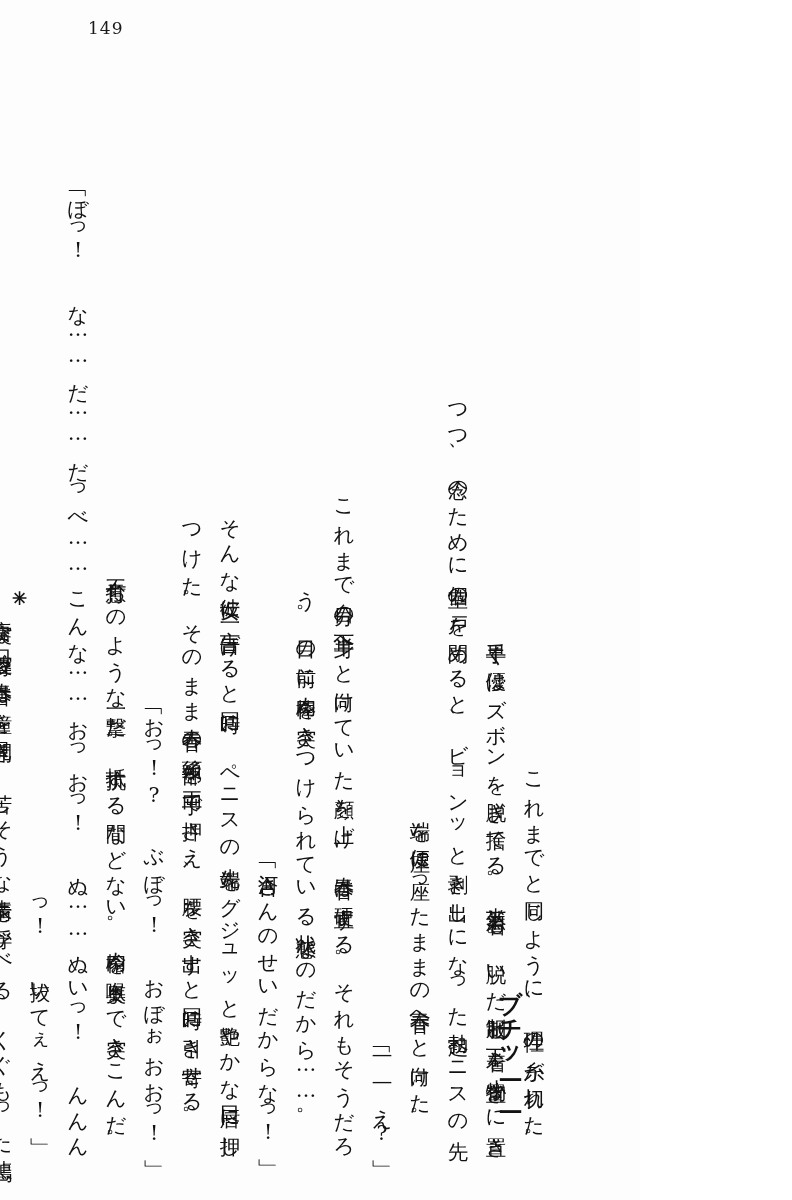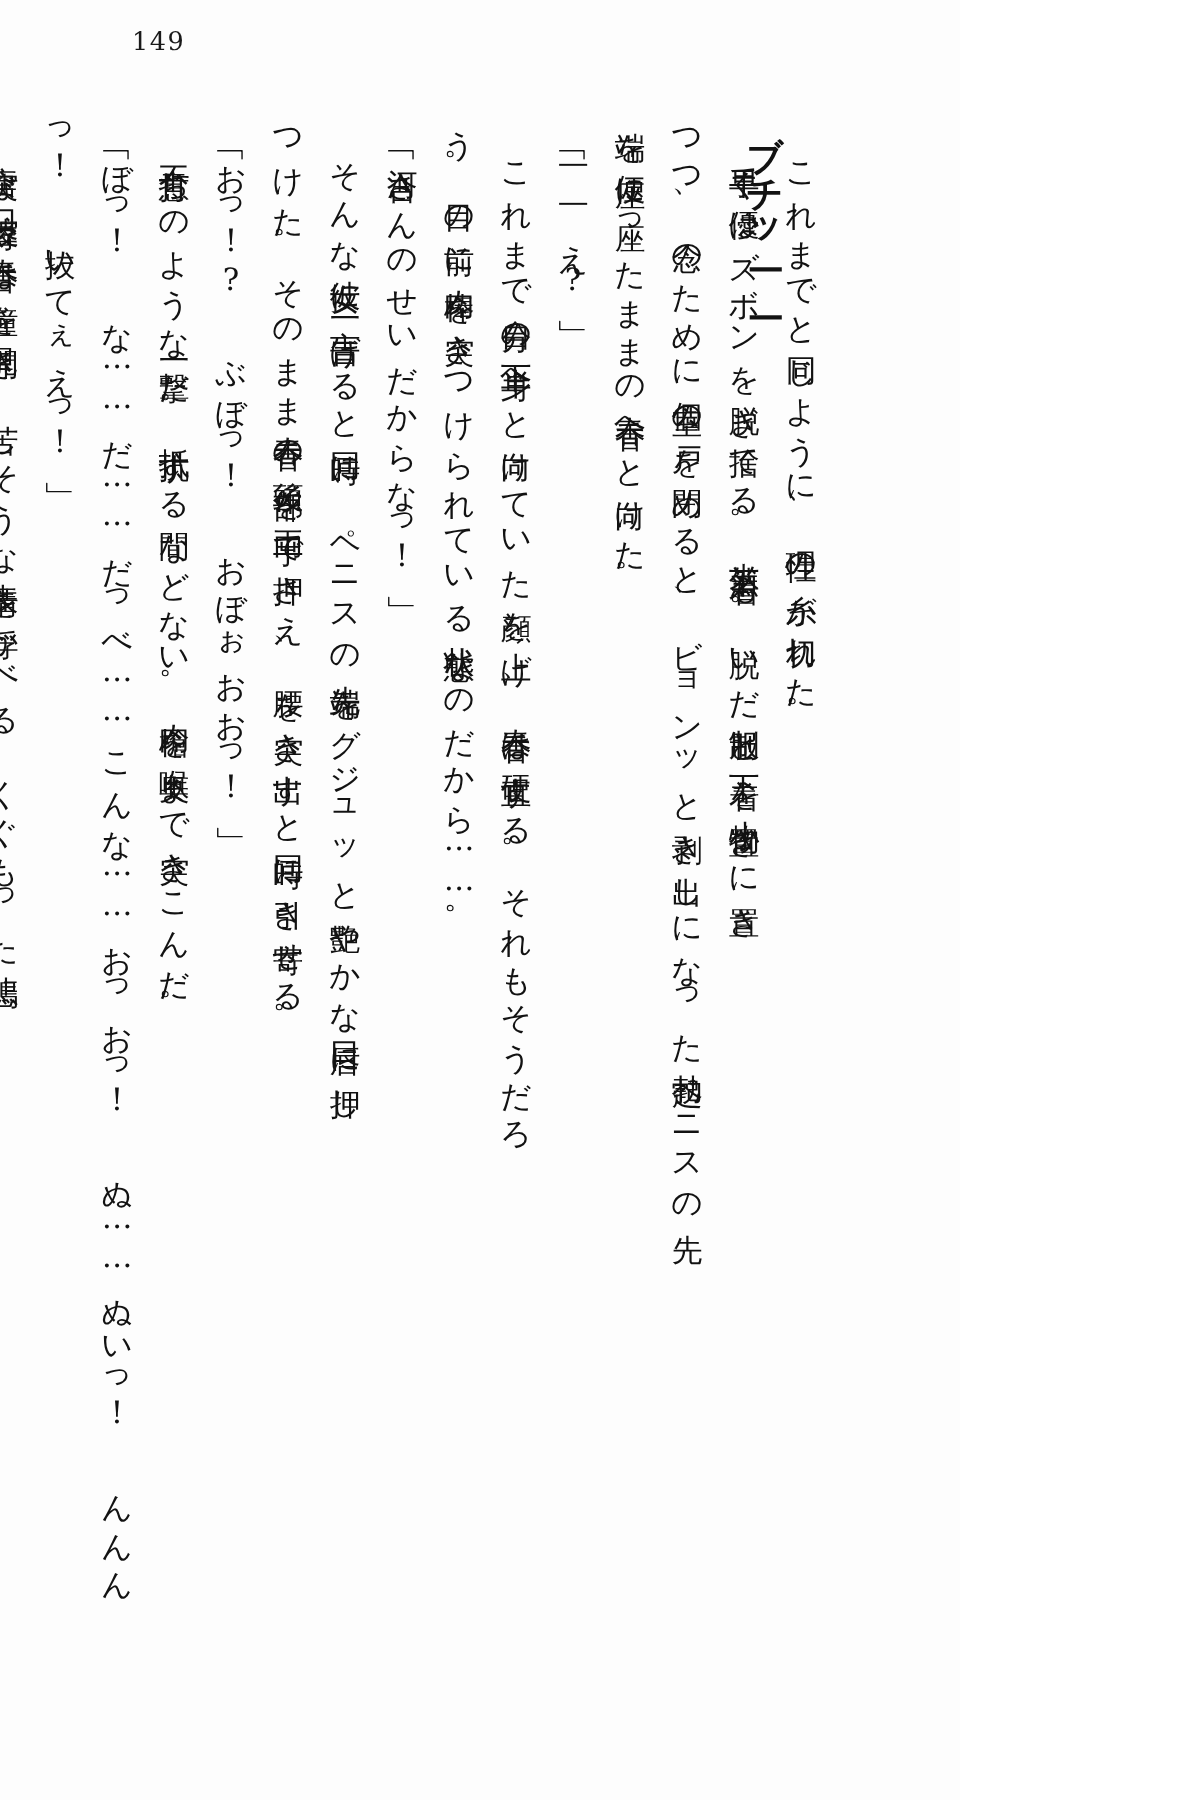--- a/index.html
+++ b/index.html
@@ -10,20 +10,21 @@
   body {
     font-family: "DejaVu Serif", "Liberation Serif", serif;
     color: #111111;
   }
   .page {
     position: relative;
     width: 640px;
     height: 1200px;
     background: #fdfdfd;
     overflow: hidden;
+    text-align: right;
   }
   .page-number {
     position: absolute;
     top: 18px;
     left: 88px;
     font-size: 17px;
     letter-spacing: 1px;
     color: #1a1a1a;
     font-family: "DejaVu Serif", "Liberation Serif", serif;
   }

